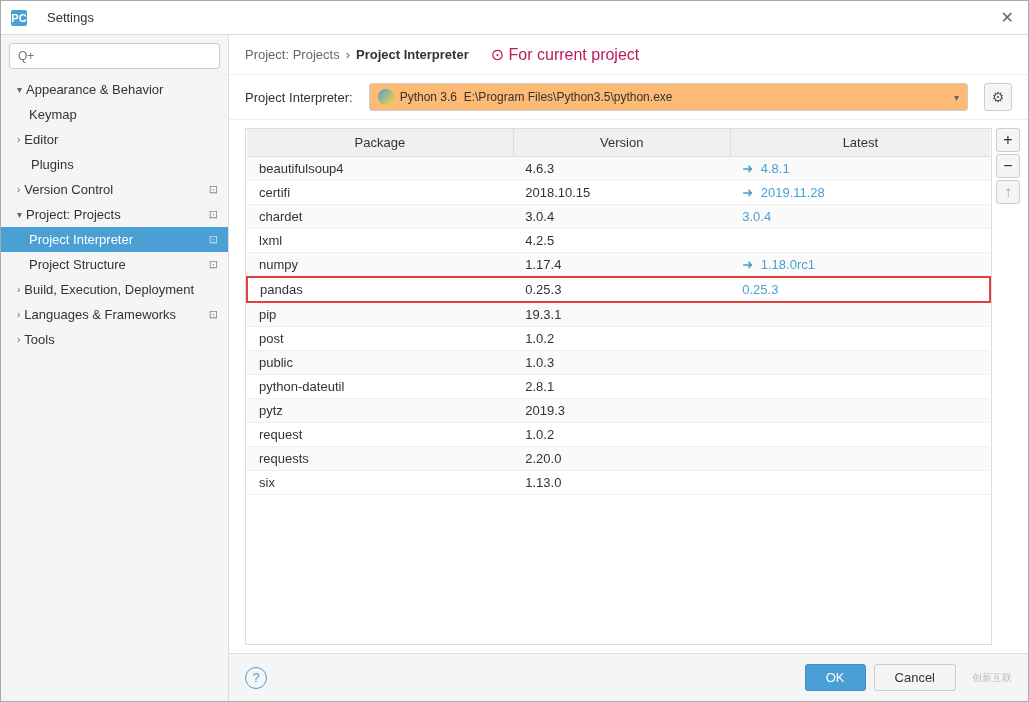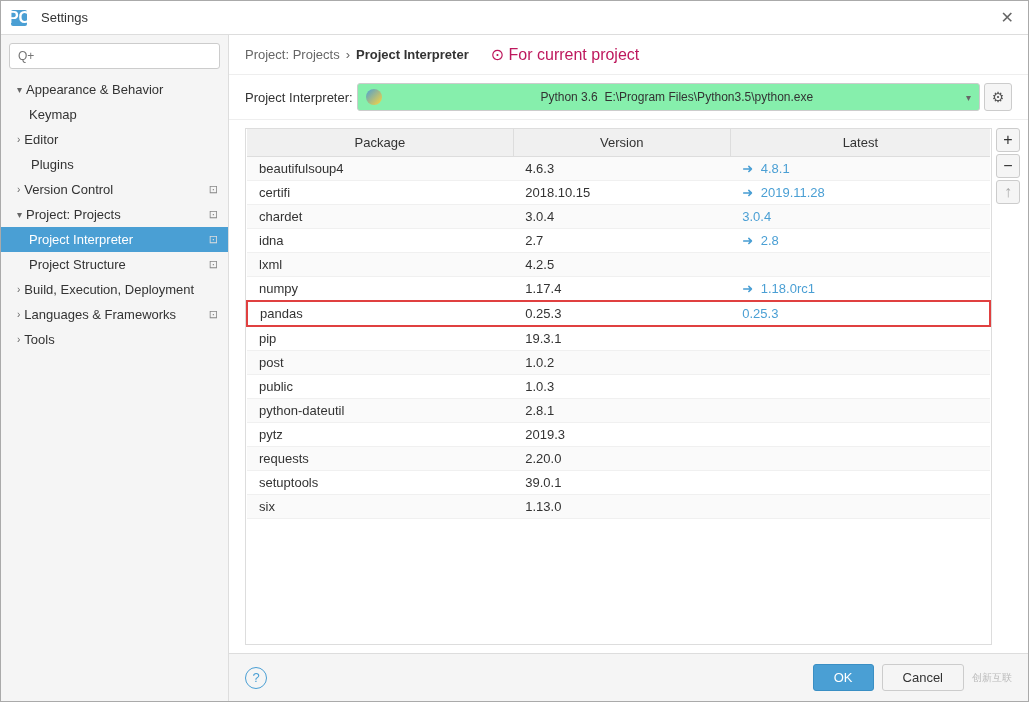--- a/index.html
+++ b/index.html
@@ -22,27 +22,27 @@
       background: #fff;
       border-bottom: 1px solid #ddd;
       display: flex;
       align-items: center;
       padding: 6px 10px;
       height: 34px;
     }
     .title-bar-icon {
       width: 16px;
       height: 16px;
-      margin-right: 14px;
+      margin-right: 20px;
       background: #4a9fd4;
       border-radius: 2px;
       display: flex;
       align-items: center;
       justify-content: center;
-      font-size: 16px;
+      font-size: 11px;
       color: white;
       font-weight: bold;
     }
     .title-bar-text {
       flex: 1;
       font-size: 13px;
       color: #333;
     }
     .title-bar-close {
       cursor: pointer;
@@ -141,37 +141,36 @@
     .breadcrumb-project-link {
       color: #be185d;
       font-size: 16px;
       margin-left: 16px;
       cursor: pointer;
     }
     .interpreter-bar {
       display: flex;
       align-items: center;
       padding: 8px 16px;
-      gap: 4px;
+      gap: 16px;
       border-bottom: 1px solid #eee;
-      text-align: center;
     }
     .interpreter-label {
       font-size: 13px;
       color: #333;
       white-space: nowrap;
     }
     .interpreter-select {
       flex: 1;
       height: 28px;
       border: 1px solid #ccc;
       border-radius: 3px;
       padding: 0 8px;
       font-size: 12px;
-      background: #86efac;
+      background: #fdba74;
       display: flex;
       align-items: center;
       position: relative;
       cursor: pointer;
     }
     .interpreter-python-icon {
       width: 16px;
       height: 16px;
       margin-right: 6px;
       background: linear-gradient(135deg, #4a9fd4, #ffd43b);
@@ -319,20 +318,21 @@
     }
     .action-btn.primary {
       background: #4a9fd4;
       color: #fff;
       border-color: #3a8fc4;
     }
 
     .watermark {
       font-size: 10px;
       color: #bbb;
+      margin-left: 8px;
     }
   </style>
 </head>
 <body>
 
 <div class="window">
 
   <div class="title-bar">
     <div class="title-bar-icon">PC</div>
     <span class="title-bar-text">Settings</span>
@@ -435,25 +435,20 @@
                   <td>certifi</td>
                   <td class="version-col">2018.10.15</td>
                   <td class="latest-col"><span class="update-arrow">➜ </span>2019.11.28</td>
                 </tr>
                 <tr>
                   <td>chardet</td>
                   <td class="version-col">3.0.4</td>
                   <td class="latest-col">3.0.4</td>
                 </tr>
                 <tr>
-                  <td>idna</td>
-                  <td class="version-col">2.7</td>
-                  <td class="latest-col"><span class="update-arrow">➜ </span>2.8</td>
-                </tr>
-                <tr>
                   <td>lxml</td>
                   <td class="version-col">4.2.5</td>
                   <td class="latest-col"></td>
                 </tr>
                 <tr>
                   <td>numpy</td>
                   <td class="version-col">1.17.4</td>
                   <td class="latest-col"><span class="update-arrow">➜ </span>1.18.0rc1</td>
                 </tr>
                 <tr style="border-top: 2px solid rgb(224, 64, 64); border-bottom: 2px solid rgb(224, 64, 64); background: rgb(255, 255, 255);">
@@ -480,27 +475,27 @@
                   <td>python-dateutil</td>
                   <td class="version-col">2.8.1</td>
                   <td class="latest-col"></td>
                 </tr>
                 <tr>
                   <td>pytz</td>
                   <td class="version-col">2019.3</td>
                   <td class="latest-col"></td>
                 </tr>
                 <tr>
+                  <td>request</td>
+                  <td class="version-col">1.0.2</td>
+                  <td class="latest-col"></td>
+                </tr>
+                <tr>
                   <td>requests</td>
                   <td class="version-col">2.20.0</td>
-                  <td class="latest-col"></td>
-                </tr>
-                <tr>
-                  <td>setuptools</td>
-                  <td class="version-col">39.0.1</td>
                   <td class="latest-col"></td>
                 </tr>
                 <tr>
                   <td>six</td>
                   <td class="version-col">1.13.0</td>
                   <td class="latest-col"></td>
                 </tr>
               </tbody>
           </table>
         </div>

